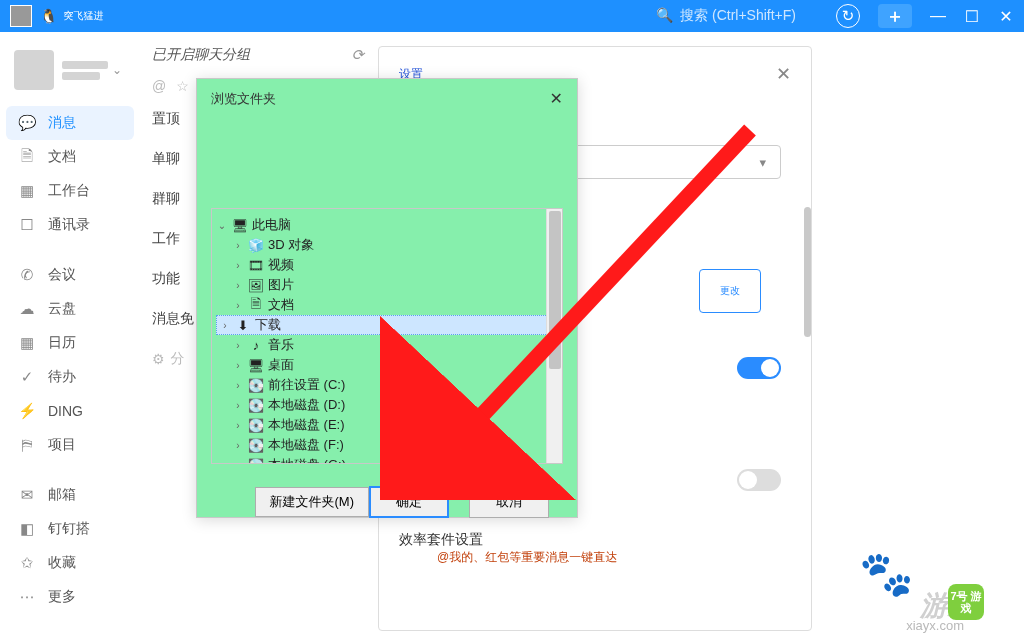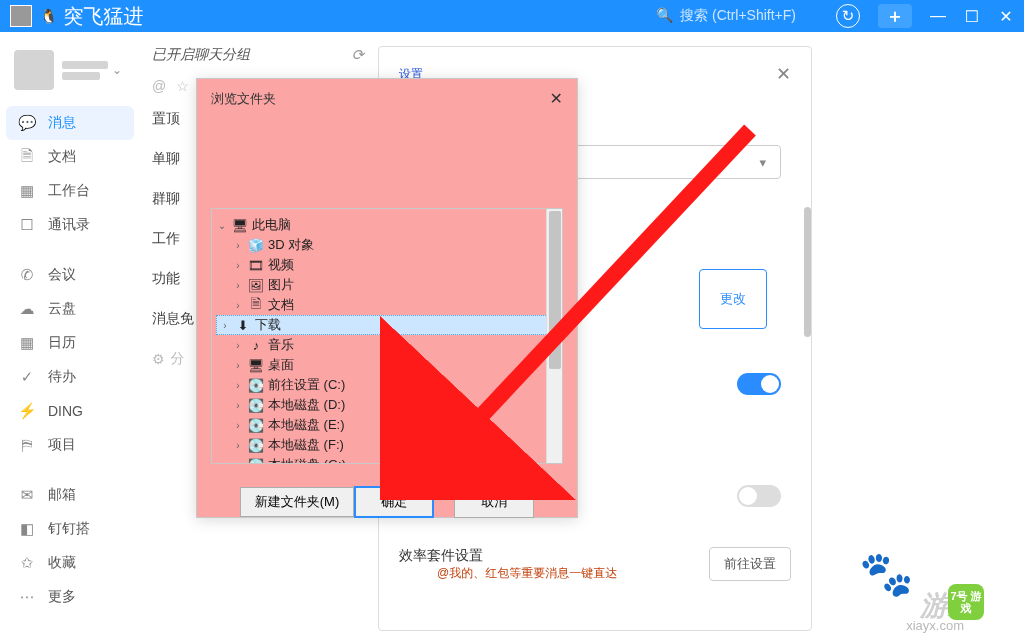--- a/index.html
+++ b/index.html
@@ -1,20 +1,20 @@
 <!DOCTYPE html>
 <html><head>
 <meta charset="utf-8">
 <style>
   *{box-sizing:border-box;margin:0;padding:0;font-family:"Microsoft YaHei","PingFang SC",sans-serif;}
   body{width:1024px;height:640px;overflow:hidden;background:#fff;font-size:13px;color:#333;position:relative;}
   .titlebar{height:32px;background:#1e90ff;display:flex;align-items:center;padding:0 10px;color:#fff;}
   .titlebar .avatar{width:22px;height:22px;background:#999;border:1px solid #fff;margin-right:8px;}
   .titlebar .app-icon{font-size:14px;margin-right:6px;}
-  .titlebar .app-title{font-size:20px;}
+  .titlebar .app-title{font-size:10px;}
   .titlebar .search-wrap{flex:1;display:flex;justify-content:flex-end;}
   .titlebar .search{color:#cde6ff;font-size:14px;padding:4px 40px;border-radius:4px;}
   .titlebar .search-icon{margin-right:6px;}
   .titlebar .win-btns{display:flex;align-items:center;gap:18px;}
   .titlebar .round-btn{width:24px;height:24px;border-radius:50%;border:1px solid #fff;display:flex;align-items:center;justify-content:center;font-size:15px;}
   .titlebar .plus-btn{width:34px;height:24px;border-radius:4px;background:#3fa3ff;display:flex;align-items:center;justify-content:center;font-size:18px;font-weight:bold;}
   .titlebar .win-ctrl{font-size:16px;width:16px;text-align:center;}
   .body-wrap{display:flex;height:608px;}
   .sidebar{width:140px;border-right:0px solid #eee;padding-top:12px;}
   .user-block{display:flex;align-items:center;padding:6px 14px 16px 14px;}
@@ -31,48 +31,48 @@
   .mid-top{display:flex;align-items:center;justify-content:space-between;font-size:14px;color:#555;margin-bottom:14px;font-style:italic;}
   .mid-refresh{color:#999;font-size:15px;}
   .mid-pins{display:flex;align-items:center;gap:10px;color:#bbb;font-size:14px;margin-bottom:16px;}
   .mid-cats{display:flex;flex-direction:column;gap:22px;color:#444;font-size:14px;}
   .mid-star{display:flex;align-items:center;gap:6px;color:#bbb;font-size:14px;margin-top:22px;}
   .settings-panel{position:absolute;left:378px;top:46px;width:434px;height:585px;border:1px solid #ddd;border-radius:4px;background:#fff;padding:16px 20px;overflow:hidden;}
   .settings-head{display:flex;justify-content:space-between;align-items:center;margin-bottom:60px;}
   .settings-title{font-size:12px;color:#1d4ed8;}
   .settings-close{color:#888;font-size:18px;}
   .drop-caret{border:1px solid #ccc;border-radius:4px;height:34px;width:382px;display:flex;align-items:center;justify-content:flex-end;padding-right:14px;color:#888;margin-bottom:90px;}
-  .pill-btn{border:1px solid #2a8cff;color:#2a8cff;background:#fff;border-radius:4px;padding:20px 20px;font-size:13px;margin-left:300px;margin-bottom:44px;}
+  .pill-btn{border:1px solid #2a8cff;color:#2a8cff;background:#fff;border-radius:4px;padding:14px 20px;font-size:10px;margin-left:300px;margin-bottom:44px;}
   .row1{display:flex;align-items:center;justify-content:space-between;margin-bottom:90px;padding-right:10px;}
   .row-label{font-size:14px;color:#333;}
   .toggle{width:44px;height:22px;border-radius:11px;position:relative;}
   .toggle.on{background:#2a8cff;}
   .toggle.off{background:#ddd;}
   .toggle .knob{position:absolute;top:2px;width:18px;height:18px;border-radius:50%;background:#fff;}
   .toggle.on .knob{right:2px;}
   .toggle.off .knob{left:2px;}
   .row2{display:flex;align-items:flex-start;justify-content:space-between;}
   .row2 .texts{display:flex;flex-direction:column;}
   .sub-hint{font-size:12px;color:#c2410c;margin-left:38px;}
   .ghost-btn{border:1px solid #ccc;color:#555;background:#fff;border-radius:4px;padding:7px 14px;font-size:13px;}
   .v-scroll{position:absolute;right:0;top:160px;width:7px;height:130px;background:#c9c9c9;border-radius:4px;}
   
-  .dialog{position:absolute;left:196px;top:78px;width:382px;height:440px;background:#fca5a5;border:1px solid #c8c8c8;box-shadow:0 2px 14px rgba(0,0,0,.15);z-index:20;}
+  .dialog{position:absolute;left:196px;top:78px;width:382px;height:440px;background:#86efac;border:1px solid #c8c8c8;box-shadow:0 2px 14px rgba(0,0,0,.15);z-index:20;}
   .dlg-title{display:flex;justify-content:space-between;align-items:center;padding:10px 14px;font-size:13px;}
   .dlg-close{font-size:16px;color:#333;}
   .tree-wrap{margin:90px 14px 12px 14px;border:1px solid #c8c8c8;height:256px;position:relative;overflow:hidden;}
   .tree{padding:6px 4px;font-size:13px;color:#222;}
   .tree-row{display:flex;align-items:center;height:20px;gap:4px;white-space:nowrap;}
   .chev{width:12px;display:inline-flex;justify-content:center;color:#666;font-size:10px;}
   .ticon{width:16px;height:16px;display:inline-flex;align-items:center;justify-content:center;font-size:13px;}
   .tree-row.selected{background:#cde6ff;border:1px dotted #5aa4ea;padding:0 2px;height:20px;}
   .indent1{padding-left:16px;}
   .tree-scroll{position:absolute;right:0;top:0;width:16px;height:100%;background:#f0f0f0;border-left:1px solid #ddd;}
   .tree-scroll .thumb{position:absolute;left:2px;top:2px;width:12px;height:158px;background:#c4c4c4;border-radius:2px;}
-  .dlg-btns{display:flex;justify-content:center;align-items:center;padding:10px 28px;}
+  .dlg-btns{display:flex;justify-content:flex-end;align-items:center;padding:10px 28px;}
   .dlg-btn{border:1px solid #adadad;background:#f0f0f0;padding:5px 14px;font-size:13px;min-width:80px;text-align:center;}
   .dlg-btn.primary{border:2px solid #2a8cff;}
   .dlg-right{display:flex;gap:20px;}
   
   .arrow-svg{position:absolute;left:380px;top:120px;width:400px;height:380px;z-index:30;pointer-events:none;}
   
   .wm1{position:absolute;right:60px;bottom:6px;font-size:13px;color:#b9b9b9;text-align:right;line-height:16px;z-index:5;}
   .wm-logo{position:absolute;right:6px;bottom:4px;width:140px;height:60px;display:flex;align-items:center;justify-content:center;font-size:28px;color:#d0d0d0;font-weight:bold;font-style:italic;z-index:6;}
   .wm-paw{position:absolute;right:110px;bottom:40px;font-size:44px;color:#e4e4e4;z-index:4;}
   .wm-badge{position:absolute;right:40px;bottom:20px;width:36px;height:36px;border-radius:8px;background:#7fcf3e;color:#fff;display:flex;align-items:center;justify-content:center;font-size:11px;font-weight:bold;text-align:center;line-height:12px;z-index:7;}
@@ -214,21 +214,20 @@
     <span class="row-label"></span>
     <div class="toggle off">
         <div class="knob"></div>
       </div>
   </div>
   <div class="row2">
     <div class="texts">
       <span class="row-label">效率套件设置</span>
       <span class="sub-hint">@我的、红包等重要消息一键直达</span>
     </div>
-    <button class="ghost-btn">前往设置</button>
   </div>
   <div class="v-scroll"></div>
 </div>
 
 <div class="dialog">
   <div class="dlg-title">
     <span>浏览文件夹</span>
     <span class="dlg-close">✕</span>
   </div>
   <div class="tree-wrap">

